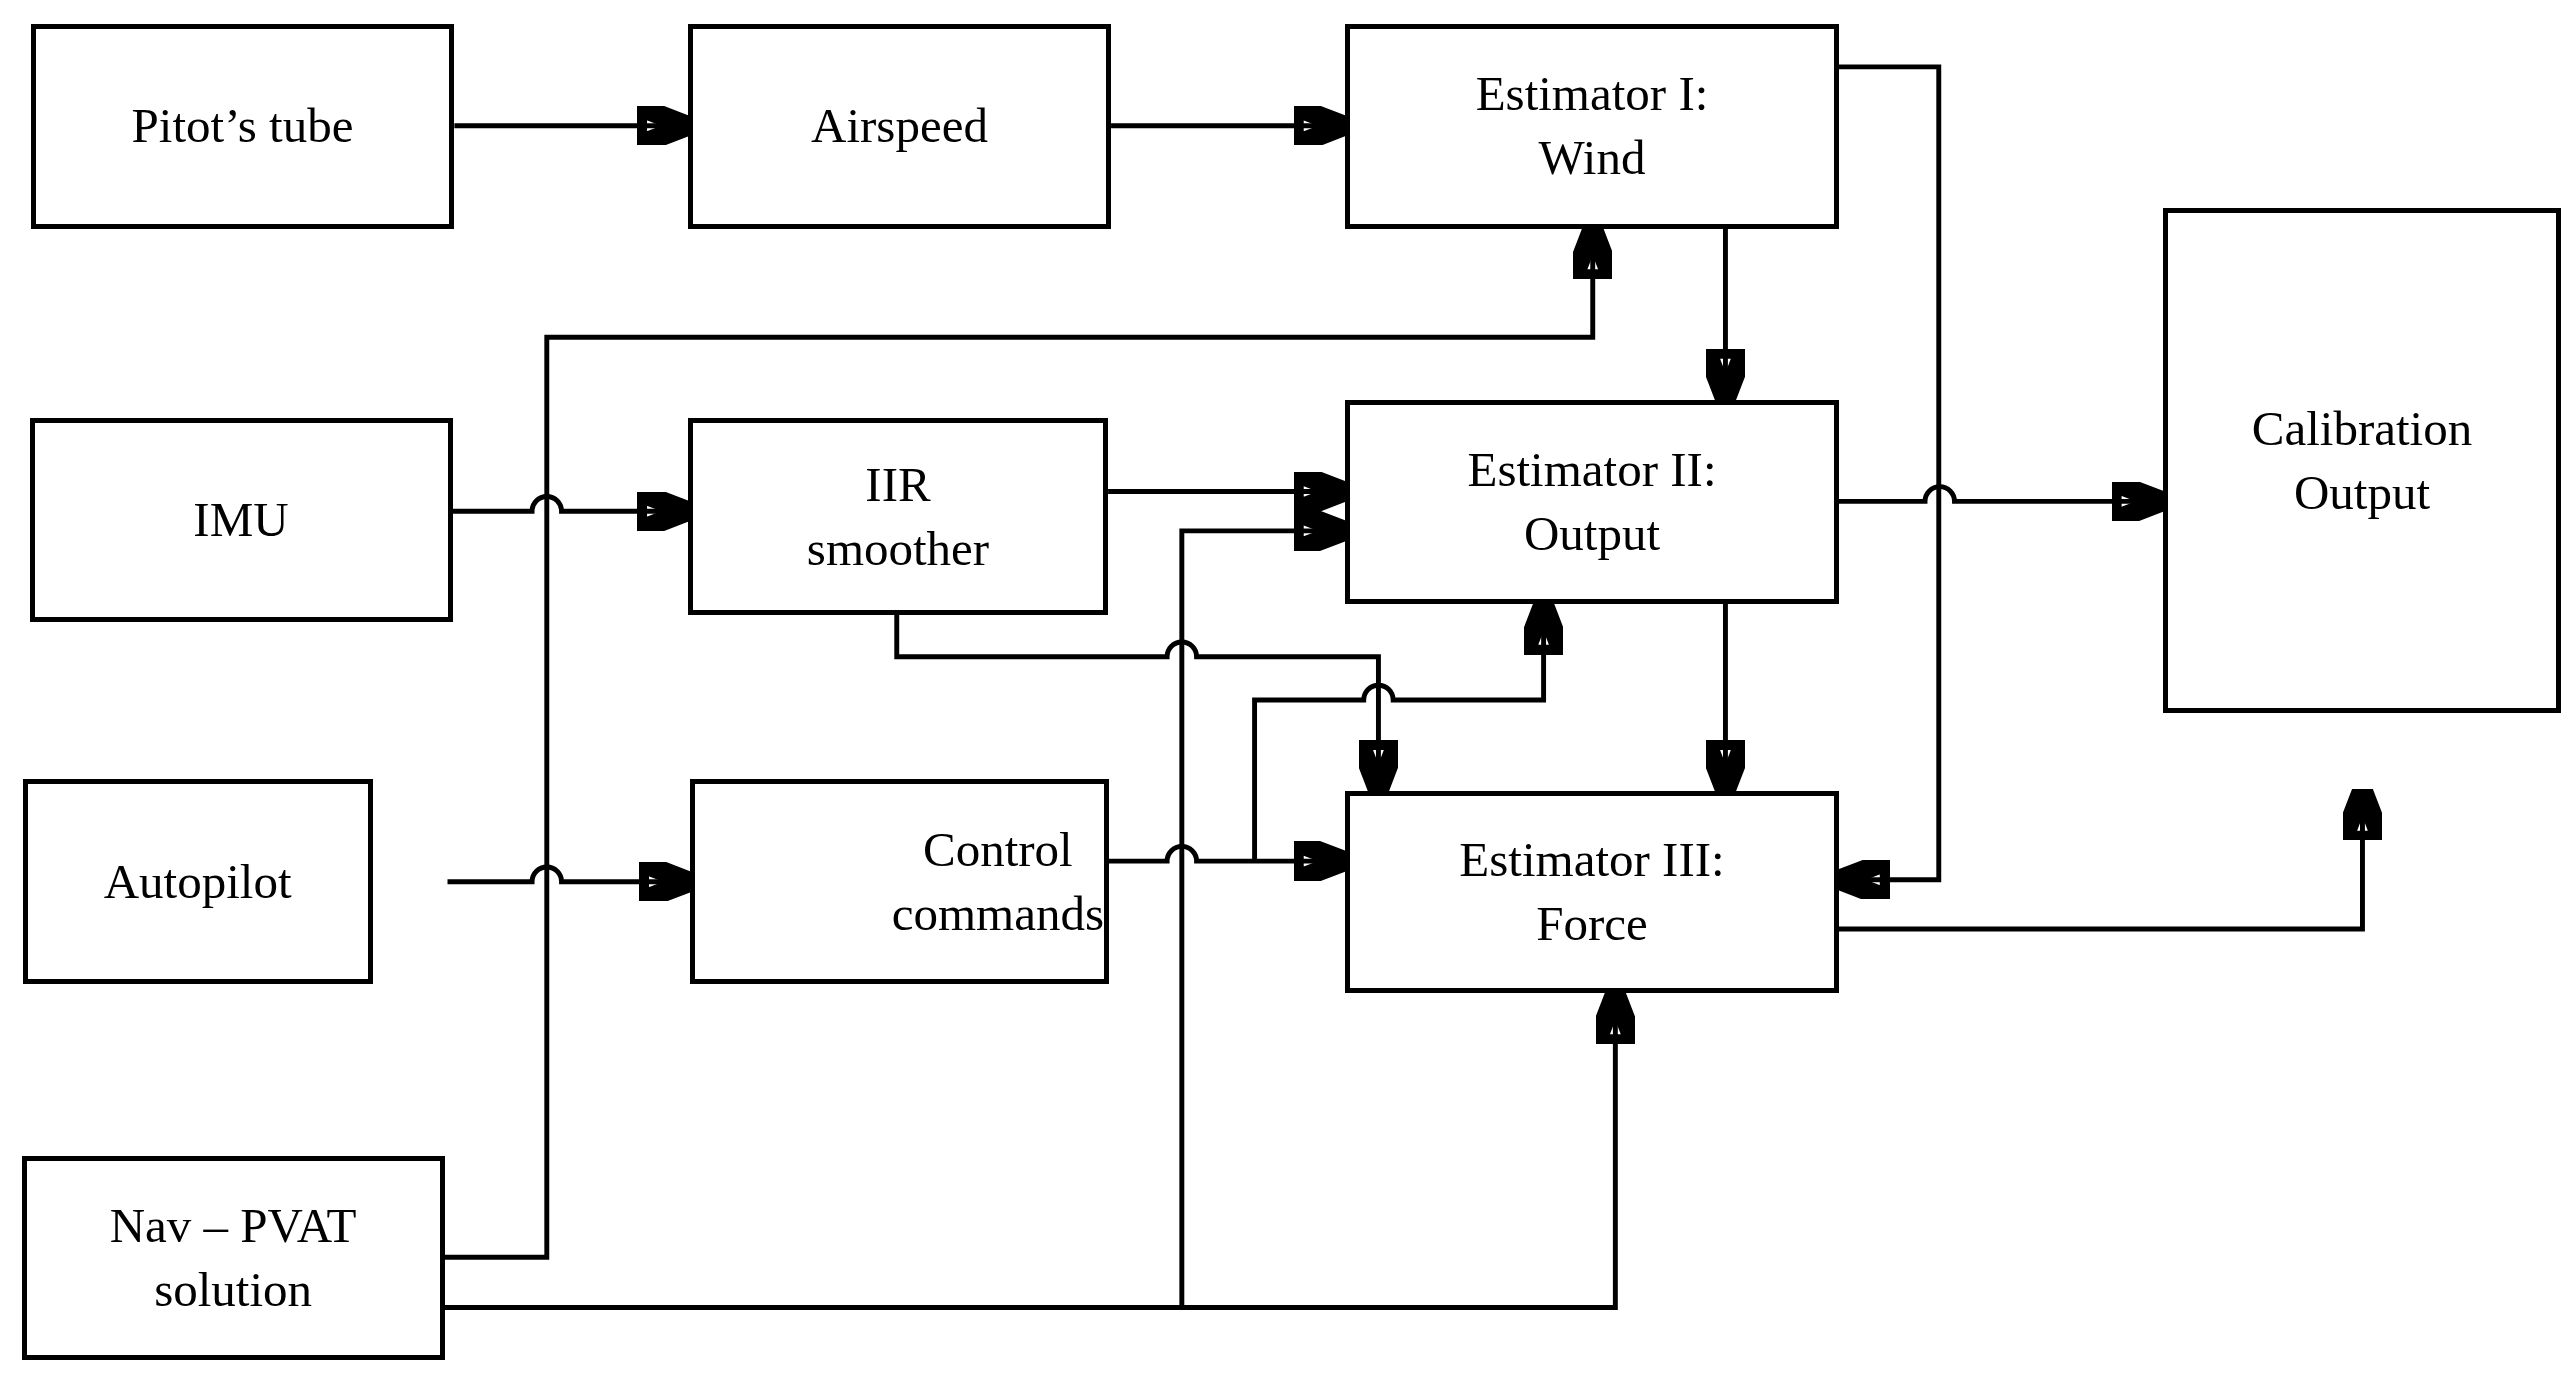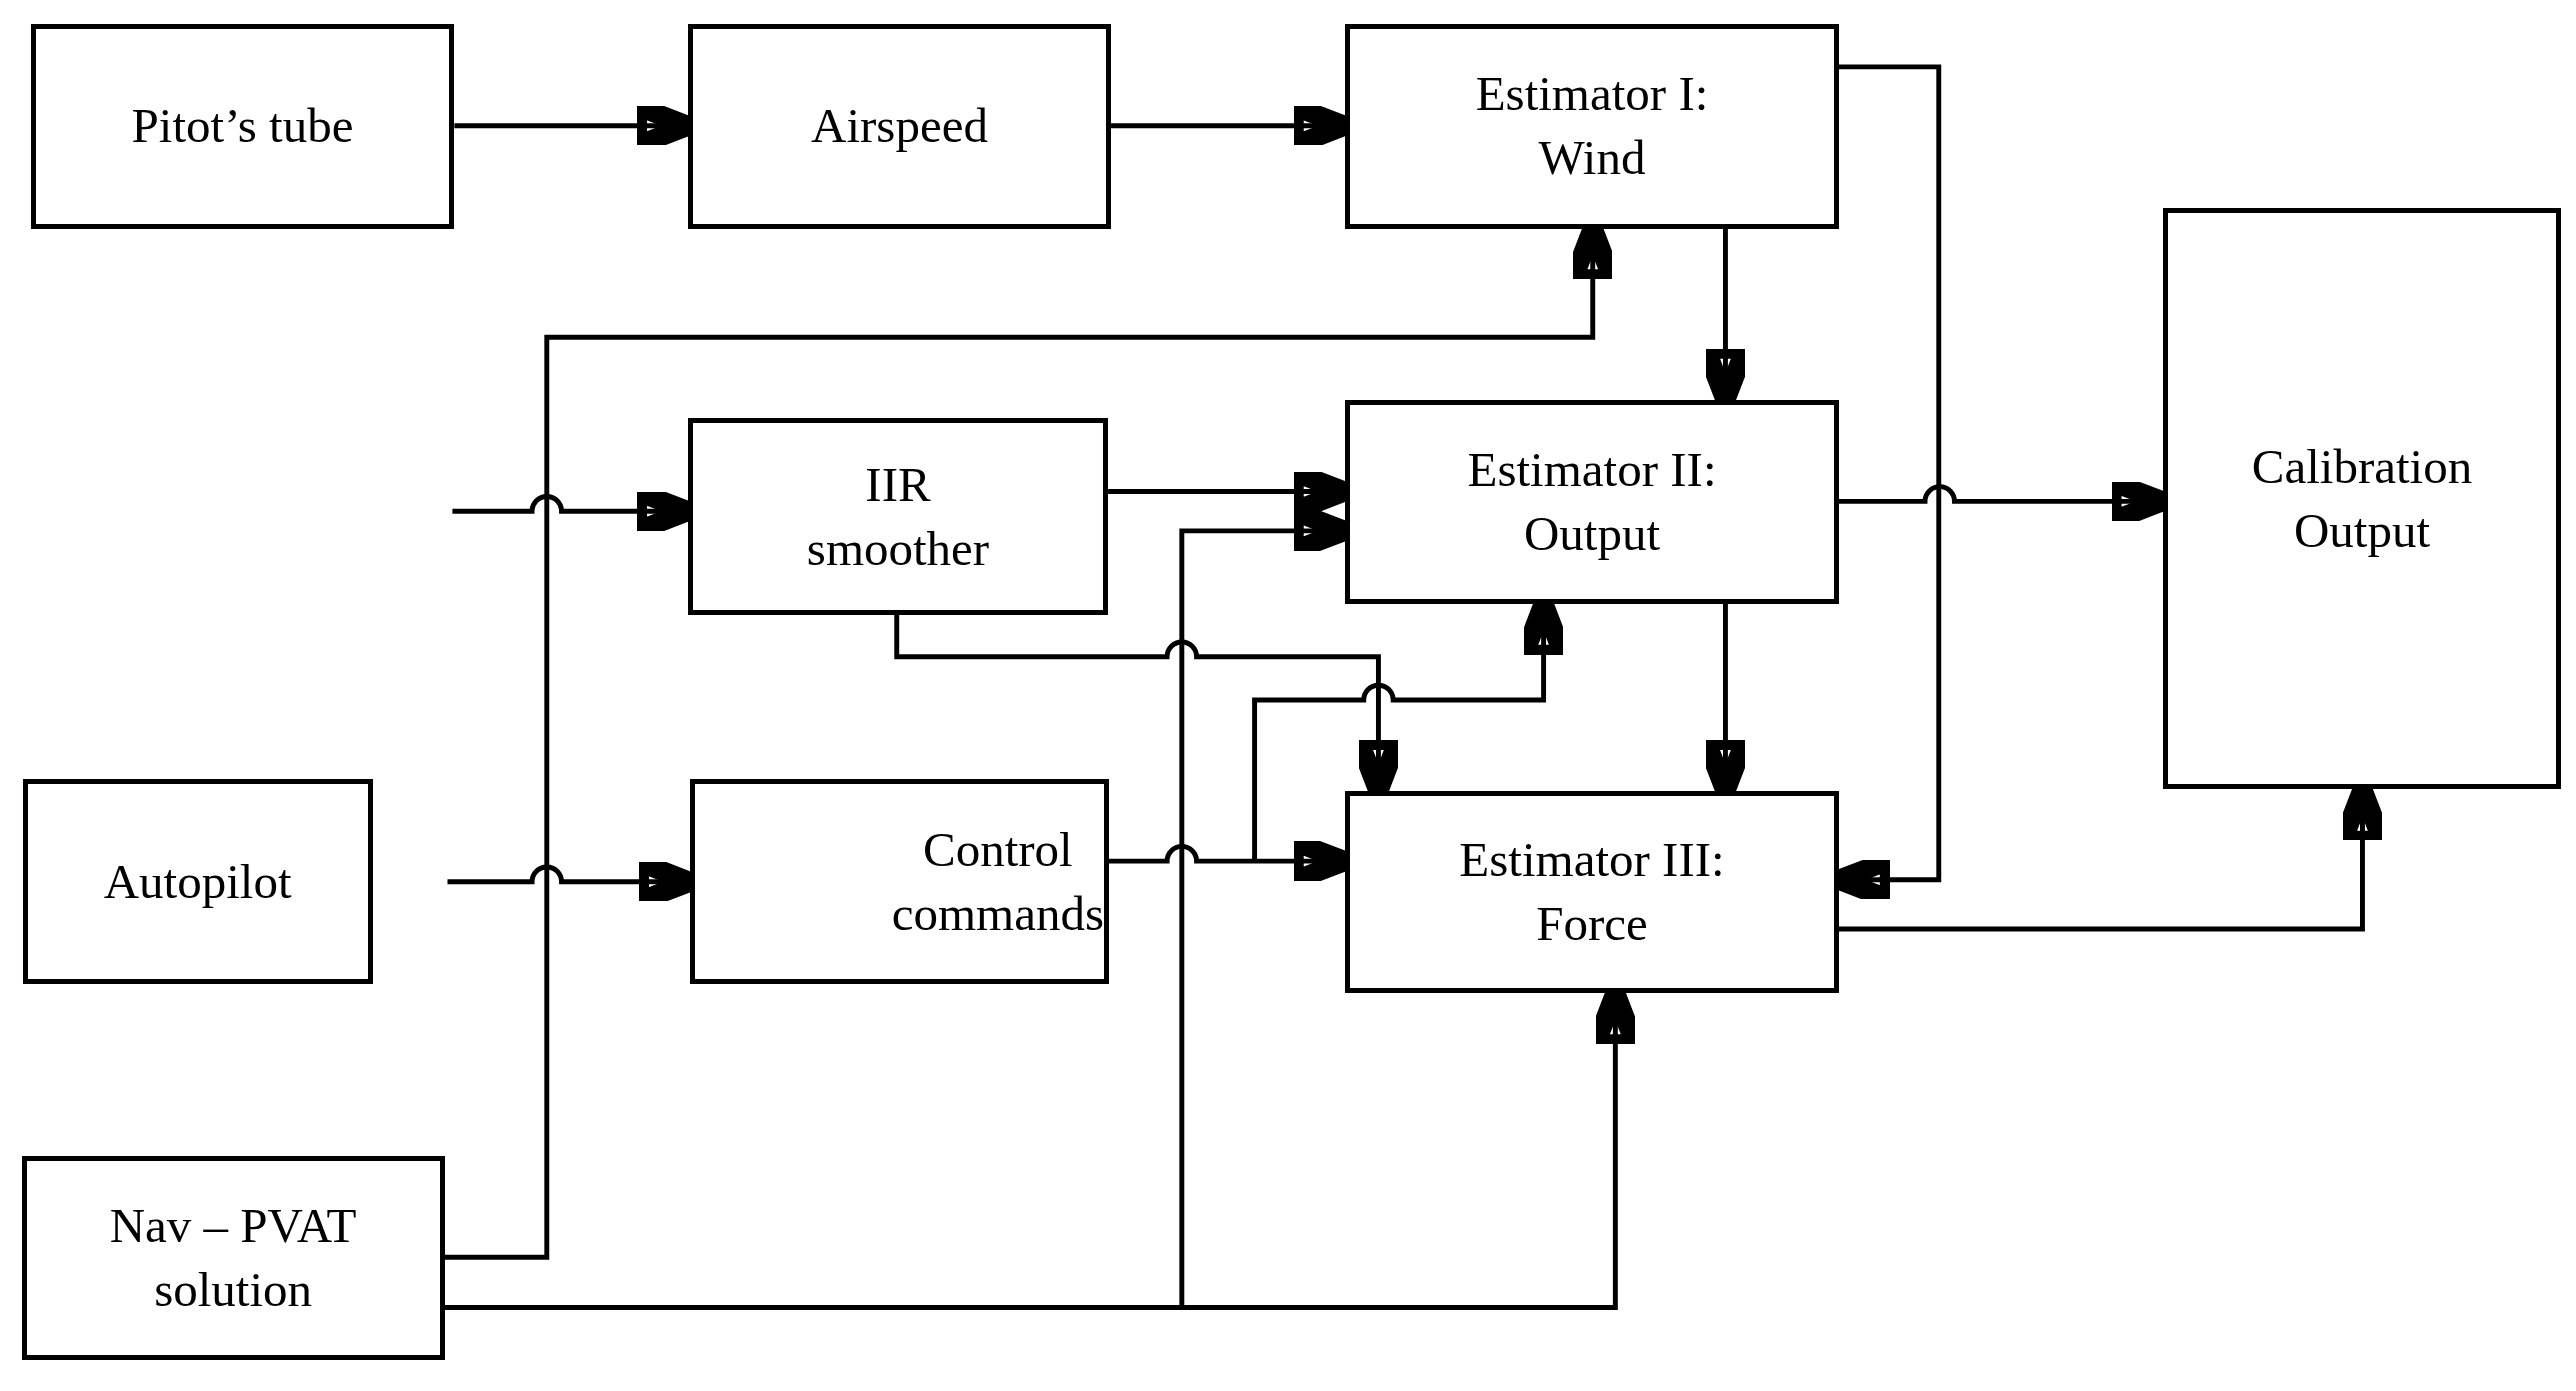--- a/index.html
+++ b/index.html
@@ -45,21 +45,21 @@
   .b-pitot        { left: 31px;   top: 23.6px;   width: 423px; height: 205px; }
   .b-airspeed     { left: 688px;  top: 23.6px;   width: 423px; height: 205px; }
   .b-estimator1   { left: 1345px; top: 23.6px;   width: 494px; height: 205px; }
   .b-imu          { left: 29.5px;   top: 418px;  width: 423px; height: 204px; }
   .b-iir          { left: 688px;  top: 418px;  width: 420px; height: 197px; }
   .b-estimator2   { left: 1345px; top: 400px;  width: 494px; height: 204px; }
   .b-autopilot    { left: 22.6px;   top: 779px;  width: 350px; height: 205px; }
   .b-control      { left: 690px;  top: 779px;  width: 419px; height: 205px; justify-content: flex-end; }
   .b-estimator3   { left: 1345px; top: 791px;  width: 494px; height: 202px; }
   .b-nav          { left: 21.6px;   top: 1156px; width: 423px; height: 204px; }
-  .b-calibration  { left: 2163px; top: 208px;  width: 398px; height: 581px; }
+  .b-calibration  { left: 2163px; top: 208px;  width: 398px; height: 505px; }
 </style>
 </head>
 <body>
 
 <div class="stage">
 
   <svg class="connector-layer" viewBox="0 0 2620 1415" xmlns="http://www.w3.org/2000/svg">
     <defs>
       <marker id="arrow" markerUnits="userSpaceOnUse" markerWidth="52" markerHeight="40" viewBox="0 0 13 10" refX="13" refY="5" orient="auto">
         <path d="M0 0 L13 5 L0 10 Z" fill="#000000" stroke="none"></path>
@@ -105,20 +105,23 @@
 
   <div class="box b-airspeed">
     <span>Airspeed</span>
   </div>
 
   <div class="box b-estimator1">
     <span>Estimator I:
 Wind</span>
   </div>
 
+  <div class="box b-imu">
+    <span>IMU</span>
+  </div>
 
   <div class="box b-iir">
     <span>IIR
 smoother</span>
   </div>
 
   <div class="box b-estimator2">
     <span>Estimator II:
 Output</span>
   </div>

